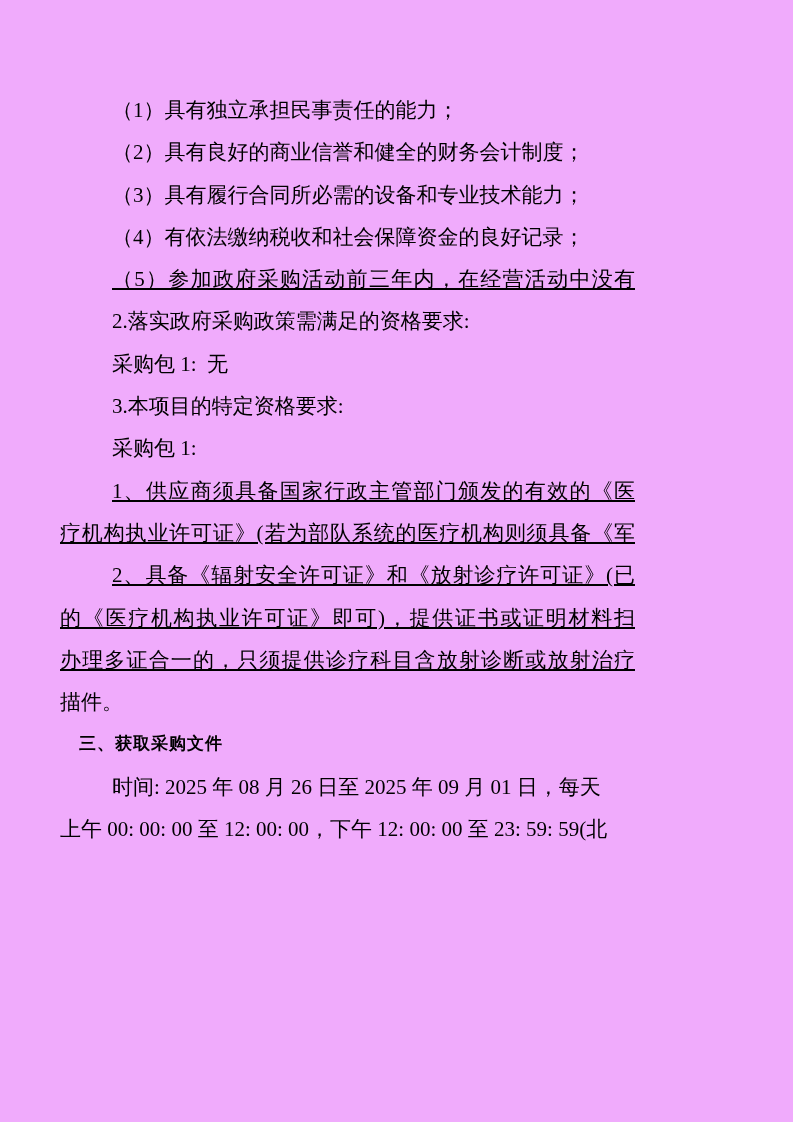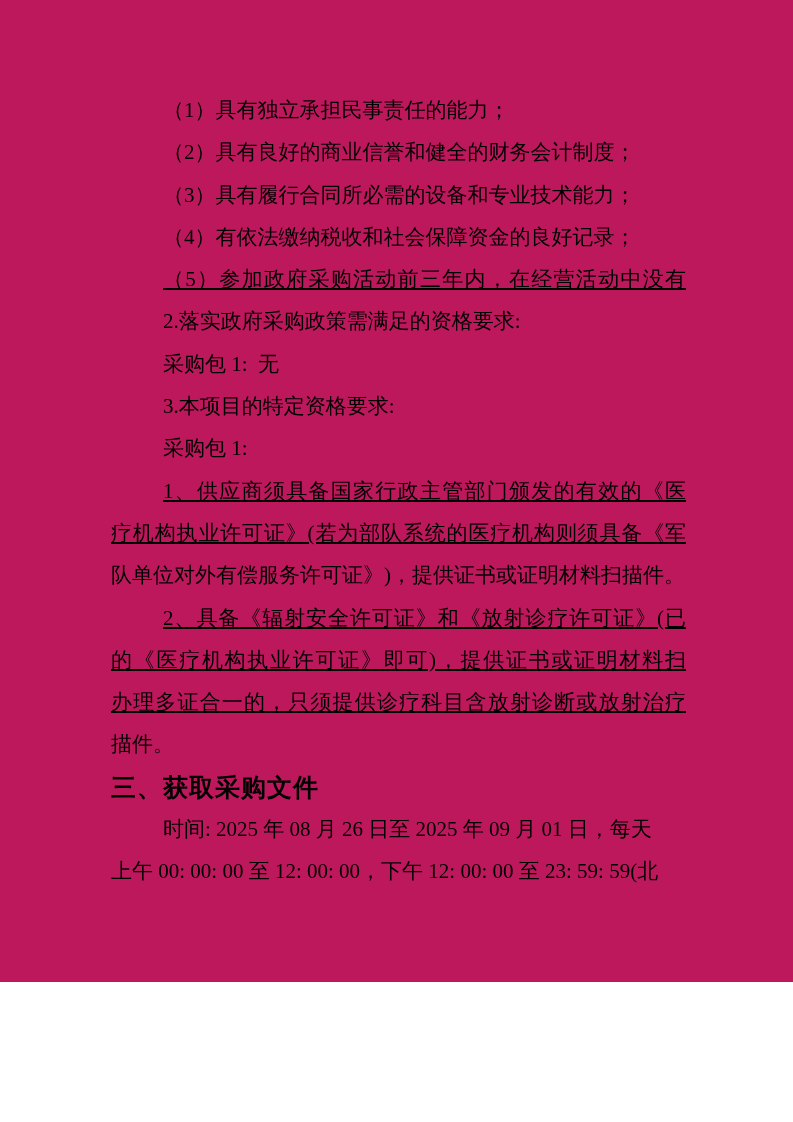--- a/index.html
+++ b/index.html
@@ -3,25 +3,25 @@
 <meta charset="utf-8">
 <style>
   html, body {
     margin: 0;
     padding: 0;
     background: #ffffff;
   }
   .page {
     position: relative;
     width: 793px;
-    height: 982px;
-    background: #be185d;
+    height: 1122px;
+    background: #f0abfc;
     overflow: hidden;
     box-sizing: border-box;
-    padding: 89px 107px 0 111px; 
+    padding: 89px 107px 0 60px; 
   }
   .textblock {
     width: 575px;
   }
   .line {
     font-family: "Liberation Serif", "DejaVu Serif", serif;
     font-size: 21px;
     line-height: 42.3px;
     color: #000000;
     white-space: pre-wrap;
@@ -35,42 +35,42 @@
   .just {
     white-space: normal;
     text-align: justify;
     text-align-last: justify;
     text-justify: inter-character;
     text-decoration: underline;
   }
   .heading {
     font-family: "Liberation Sans", "DejaVu Sans", sans-serif;
     font-weight: 700;
-    font-size: 25px;
+    font-size: 17px;
     letter-spacing: 1px;
+    margin-left: 19px;
   }
 </style>
 </head>
 <body>
 
 <div class="page">
   <div class="textblock">
 
     <div class="line ind">（1）具有独立承担民事责任的能力；</div>
     <div class="line ind">（2）具有良好的商业信誉和健全的财务会计制度；</div>
     <div class="line ind">（3）具有履行合同所必需的设备和专业技术能力；</div>
     <div class="line ind">（4）有依法缴纳税收和社会保障资金的良好记录；</div>
     <div class="line ind just">（5）参加政府采购活动前三年内，在经营活动中没有</div>
     <div class="line ind">2.落实政府采购政策需满足的资格要求:</div>
     <div class="line ind">采购包 1:  无</div>
     <div class="line ind">3.本项目的特定资格要求:</div>
     <div class="line ind">采购包 1:</div>
     <div class="line ind just">1、供应商须具备国家行政主管部门颁发的有效的《医</div>
     <div class="line just">疗机构执业许可证》(若为部队系统的医疗机构则须具备《军</div>
-    <div class="line">队单位对外有偿服务许可证》)，提供证书或证明材料扫描件。</div>
     <div class="line ind just">2、具备《辐射安全许可证》和《放射诊疗许可证》(已</div>
     <div class="line just">的《医疗机构执业许可证》即可)，提供证书或证明材料扫</div>
     <div class="line just">办理多证合一的，只须提供诊疗科目含放射诊断或放射治疗</div>
     <div class="line">描件。</div>
     <div class="line heading">三、获取采购文件</div>
     <div class="line ind">时间: 2025 年 08 月 26 日至 2025 年 09 月 01 日，每天</div>
     <div class="line">上午 00: 00: 00 至 12: 00: 00，下午 12: 00: 00 至 23: 59: 59(北</div>
 
   </div>
 </div>

